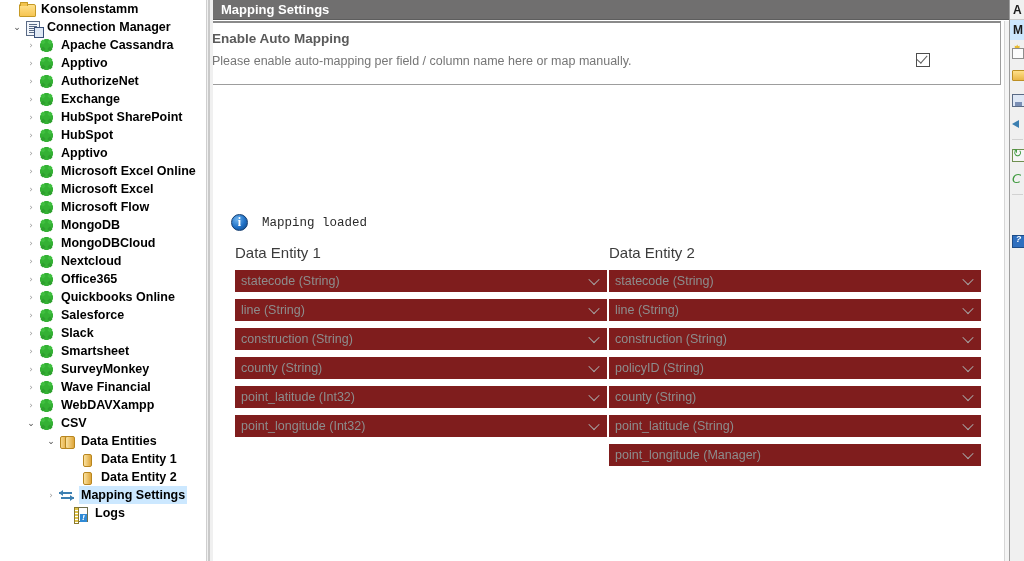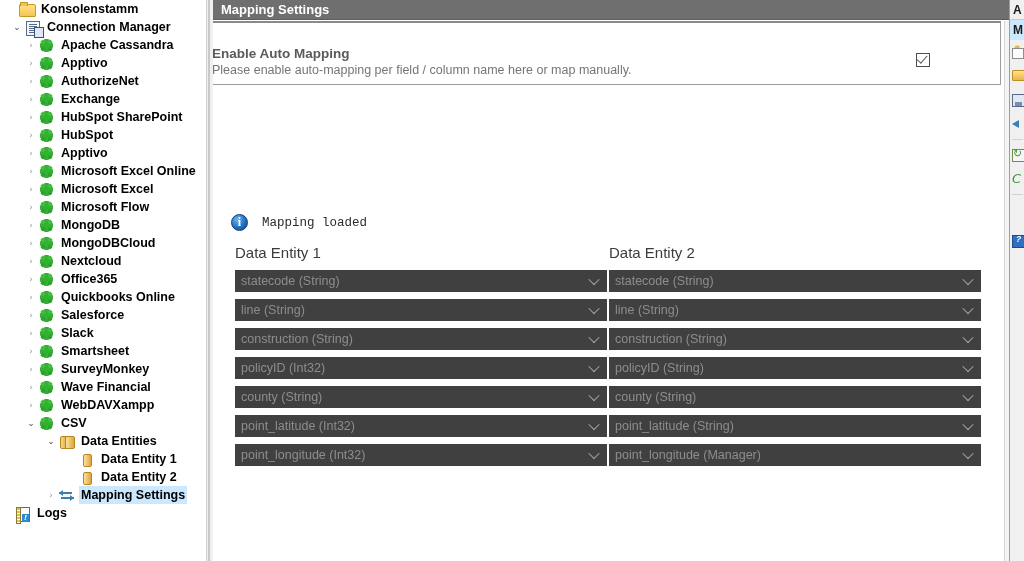--- a/index.html
+++ b/index.html
@@ -192,34 +192,34 @@
     overflow: hidden;
   }
   #auto-map-box {
     position: absolute;
     left: -2px; top: 21px;
     width: 790px;
     height: 64px;
   }
   .auto-map-inner {
     position: absolute;
-    left: 0px; top: 23px;
+    left: 0px; top: 8px;
     width: 520px;
   }
   .auto-map-title {
     font-weight: bold;
     font-size: 13.5px;
     color: #5a5a5a;
     line-height: 16px;
   }
   .auto-map-desc {
     font-size: 12.5px;
     color: #767676;
     line-height: 15px;
-    margin-top: 1px;
+    margin-top: 7px;
   }
   #auto-map-checkbox {
     position: absolute;
     left: 704px; top: 30px;
     width: 14px; height: 14px;
     border: 1px solid #4d4d4d;
     background: #ffffff;
     box-sizing: border-box;
     cursor: pointer;
   }
@@ -304,21 +304,21 @@
 
   .entity-title {
     font-size: 15px;
     color: #3c3c3c;
     line-height: 20px;
     margin-bottom: 7px;
   }
   .combo {
     position: relative;
     height: 22px;
-    background: #404040;
+    background: #7f1d1d;
     border: none;
     margin-bottom: 7px;
     box-sizing: border-box;
     cursor: pointer;
     display: flex;
     align-items: center;
   }
   .combo .val {
     font-size: 12.5px;
     color: #8d8d8d;
@@ -761,21 +761,21 @@
       <i class="ico-mapping">
           <span class="a1"></span>
           <span class="a2"></span>
           <span class="h1"></span>
           <span class="h2"></span>
         </i>
     </span>
     <span class="tree-label">Mapping Settings</span>
   </div>
 
-  <div class="tree-row" style="">
+  <div class="tree-row" style="padding-left:58px;">
     <span class="twisty none">›</span>
     <span class="t-ico">
         <i class="ico-logs"></i>
       </span>
     <span class="tree-label">Logs</span>
   </div>
 </div>
 
 <div id="splitter">
   <div class="grip"></div>
@@ -812,24 +812,20 @@
         </div>
         <div class="combo">
           <span class="val">line (String)</span>
           <span class="arrow"></span>
         </div>
         <div class="combo">
           <span class="val">construction (String)</span>
           <span class="arrow"></span>
         </div>
         <div class="combo">
-          <span class="val">policyID (Int32)</span>
-          <span class="arrow"></span>
-        </div>
-        <div class="combo">
           <span class="val">county (String)</span>
           <span class="arrow"></span>
         </div>
         <div class="combo">
           <span class="val">point_latitude (Int32)</span>
           <span class="arrow"></span>
         </div>
         <div class="combo">
           <span class="val">point_longitude (Int32)</span>
           <span class="arrow"></span>

